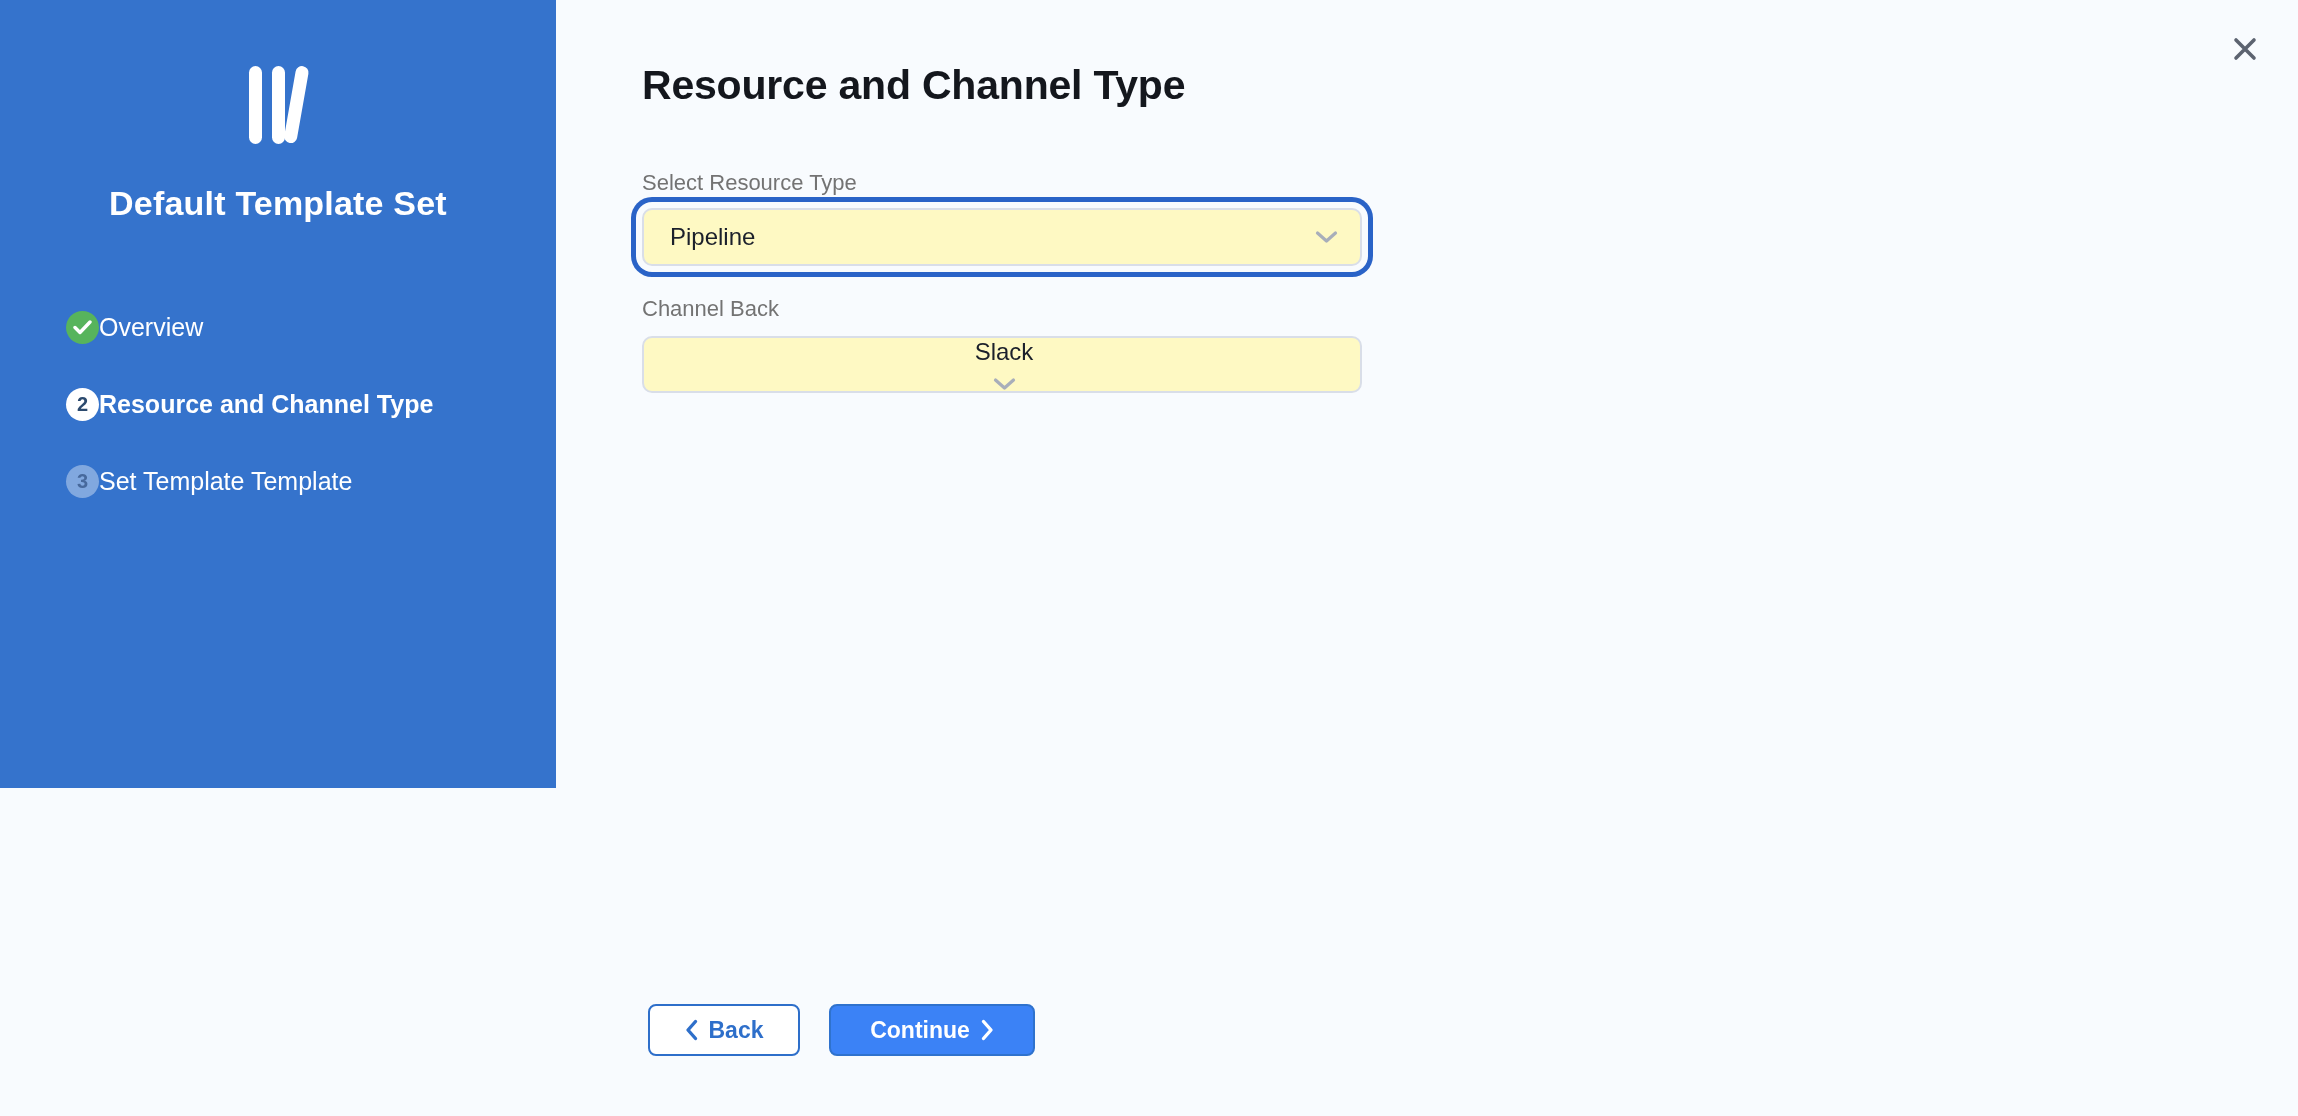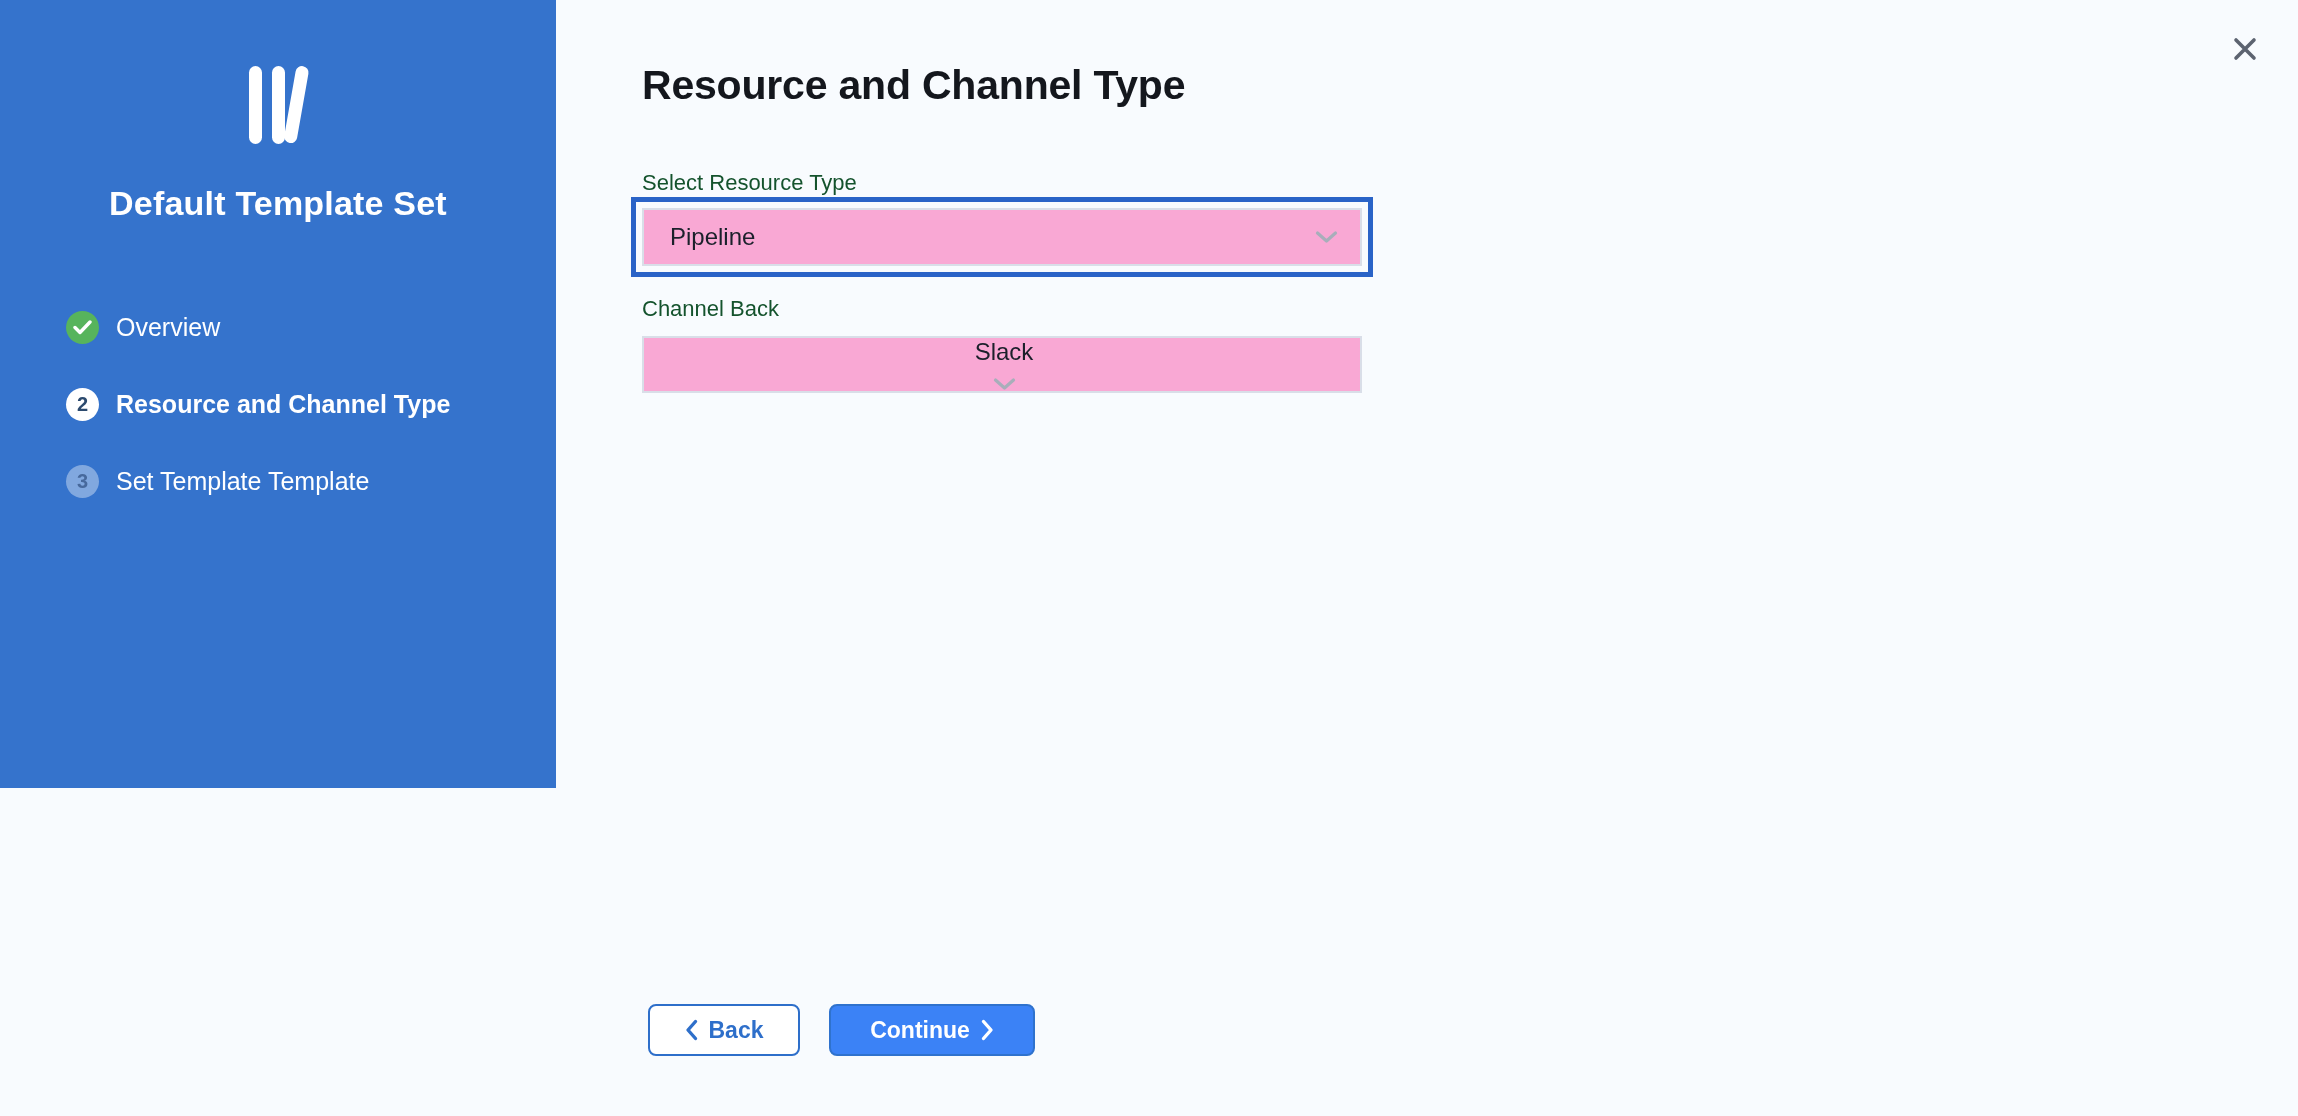--- a/index.html
+++ b/index.html
@@ -19,21 +19,21 @@
   .watermark { position: absolute; left: 0; top: 0; width: 556px; height: 1116px; pointer-events: none; }
   .sidebar-inner { position: relative; z-index: 1; }
   .brand-logo { display: flex; justify-content: center; gap: 10px; margin-top: 66px; height: 80px; }
   .brand-logo .bar { width: 13px; height: 78px; background: #ffffff; border-radius: 7px; }
   .brand-logo .bar.slanted { transform: rotate(10deg); transform-origin: 50% 12%; }
   .brand-title {
     margin-top: 38px; text-align: center;
     font-size: 34px; font-weight: 700; letter-spacing: 0.2px;
   }
   .steps { margin-top: 88px; padding-left: 66px; }
-  .step { display: flex; align-items: center; gap: 17px; margin-bottom: 44px; cursor: default; }
+  .step { display: flex; align-items: center; margin-bottom: 44px; cursor: default; }
   .step-circle {
     width: 33px; height: 33px; border-radius: 50%; flex: 0 0 33px;
     display: flex; align-items: center; justify-content: center;
     font-size: 20px; font-weight: 700;
   }
   .step.complete .step-circle { background: #57b45c; }
   .step.active .step-circle { background: #ffffff; color: #2c4a6e; }
   .step.upcoming .step-circle { background: rgba(255,255,255,0.38); color: rgba(23,52,100,0.55); }
   .step-label { font-size: 25px; font-weight: 400; color: #ffffff; line-height: 33px; }
   .step.active .step-label { font-weight: 700; }
@@ -43,26 +43,26 @@
   .page-title {
     font-size: 41px; font-weight: 700; color: #14171d; letter-spacing: -0.2px;
     line-height: 50px;
   }
   .close-btn {
     position: absolute; top: 26px; right: 30px;
     width: 46px; height: 46px; border: none; background: transparent;
     display: flex; align-items: center; justify-content: center; cursor: pointer;
   }
   .field { width: 720px; }
-  .field-label { display: block; font-size: 22px; color: #14532d; margin-bottom: 12px; }
+  .field-label { display: block; font-size: 22px; color: #737373; margin-bottom: 12px; }
   .field-1 { margin-top: 60px; }
   .field-2 { margin-top: 30px; }
   .select {
-    width: 720px; height: 58px; background: #f9a8d4;
-    border: 2px solid #d9dee8; border-radius: 0;
+    width: 720px; height: 58px; background: #fef9c3;
+    border: 2px solid #d9dee8; border-radius: 10px;
     display: flex; align-items: center; justify-content: space-between;
     padding: 0 22px 0 26px; cursor: pointer;
   }
   .select-value { font-size: 24px; color: #1b202b; }
   .select.focused { box-shadow: 0 0 0 6px #f8fbfe, 0 0 0 11px #2a63c7; }
   .field-2 .select { height: 57px; flex-direction: column; }
   .field-2 .field-label { margin-bottom: 14px; }
 
   .actions { position: absolute; left: 92px; bottom: 60px; display: flex; gap: 29px; }
   .btn {

